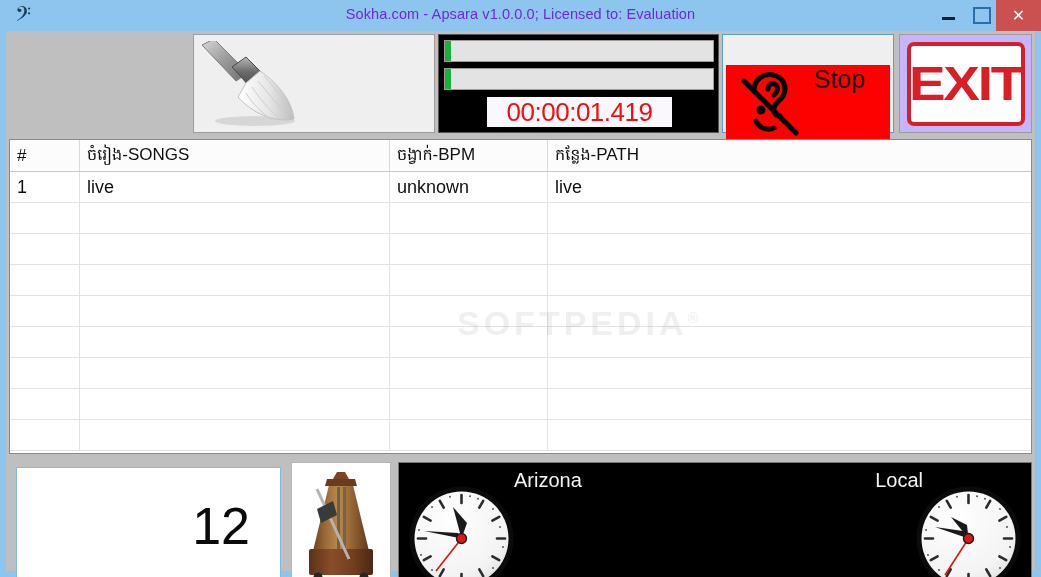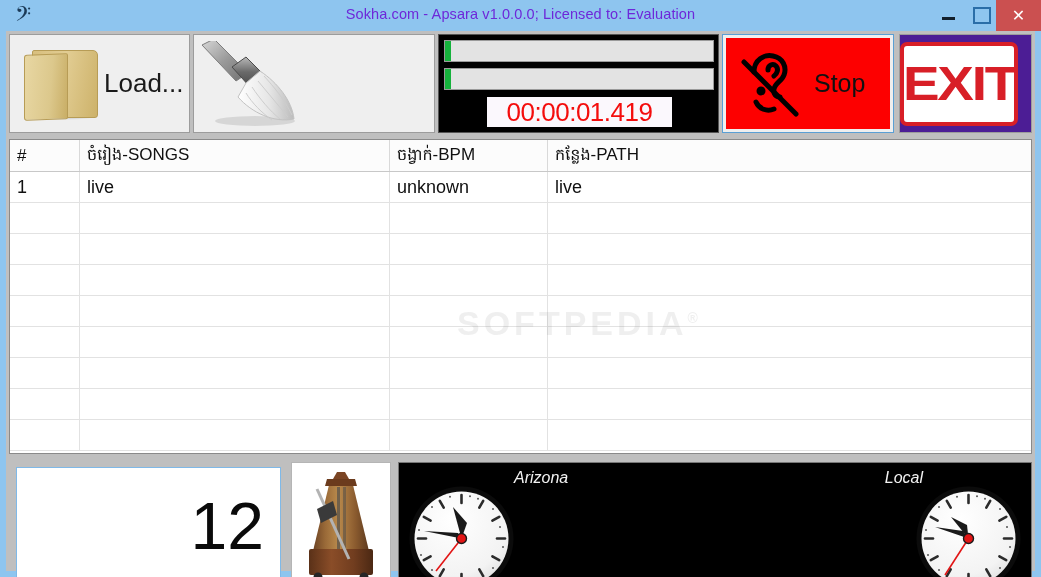--- a/index.html
+++ b/index.html
@@ -65,26 +65,26 @@
   .timer-readout{position:absolute;left:48px;top:62px;width:185px;height:30px;
         background:#fbf8fd;color:#f40d0d;font-size:26px;line-height:30px;
         text-align:center;letter-spacing:-0.5px;
         font-family:"Liberation Sans",sans-serif;}
 
   
   .btn-stop{position:absolute;left:713px;top:0;width:172px;height:99px;
             box-sizing:border-box;border:1px solid #5a9fd4;background:#efefef;
             padding:3px;}
   .stop-face{width:100%;height:100%;background:#fd0000;display:flex;
-             align-items:center;}
+             align-items:flex-start;margin-top:27px;}
   .stop-label{font-size:25px;color:#111;margin-left:6px;}
   .ear-ico{width:76px;height:76px;flex:none;margin-left:6px;}
   .btn-exit{position:absolute;left:890px;top:0;width:133px;height:99px;
-            box-sizing:border-box;border:1px solid #9c9c9c;background:#4c1d95;
-            display:flex;align-items:center;justify-content:flex-start;}
+            box-sizing:border-box;border:1px solid #9c9c9c;background:#c4b5fd;
+            display:flex;align-items:center;justify-content:center;}
   .exit-sign{width:118px;height:84px;background:#fff;border:4px solid #d81f27;
              border-radius:7px;display:flex;align-items:center;
              justify-content:center;box-sizing:border-box;}
   .exit-text{font-size:49px;font-weight:bold;color:#d81f27;letter-spacing:-2px;
              font-family:"Liberation Sans",sans-serif;
              transform:scaleX(1.12);line-height:1;}
 
   
   .grid{position:absolute;left:3px;top:108px;width:1023px;height:315px;
         background:#fff;border:1px solid #8a8a8a;box-sizing:border-box;
@@ -103,28 +103,28 @@
   
   .watermark{position:absolute;left:447px;top:164px;font-size:34px;
      font-weight:bold;color:rgba(128,128,128,.13);letter-spacing:4px;
      pointer-events:none;font-family:"Liberation Sans",sans-serif;}
   .watermark sup{font-size:14px;}
 
   
   .bpm-field{position:absolute;left:10px;top:436px;width:265px;height:118px;
      background:#fff;border:1px solid #7fb9e8;box-sizing:border-box;
      display:flex;align-items:center;justify-content:flex-end;}
-  .bpm-value{font-size:66px;color:#0a0a0a;padding-right:16px;line-height:1;
+  .bpm-value{font-size:52px;color:#0a0a0a;padding-right:30px;line-height:1;
      font-family:"Liberation Sans",sans-serif;}
   .metro-box{position:absolute;left:285px;top:431px;width:100px;height:131px;
      background:#fff;border:1px solid #b5b5b5;box-sizing:border-box;
      display:flex;align-items:center;justify-content:center;}
   .clock-panel{position:absolute;left:392px;top:431px;width:634px;height:131px;
      background:#000;box-sizing:border-box;border:1px solid #777;}
-  .clock-label{position:absolute;top:6px;font-size:16px;color:#f2f2f2;font-style:italic;}
+  .clock-label{position:absolute;top:6px;font-size:20px;color:#f2f2f2;}
   .lbl-az{left:115px;} .lbl-local{right:108px;}
   .clock-az{position:absolute;left:9px;top:22px;}
   .clock-local{position:absolute;right:9px;top:22px;}
 </style>
 </head>
 <body>
 
 <div class="window">
 
   <div class="titlebar">
@@ -140,28 +140,20 @@
       <div class="tb-btn tb-close">
         <span class="close-glyph">✕</span>
       </div>
     </div>
   </div>
 
   <div class="client">
 
     <div class="toolbar">
 
-      <div class="tool-panel btn-load">
-        <div class="folder-ico">
-          <div class="folder-shadow"></div>
-          <div class="folder-back"></div>
-          <div class="folder-front"></div>
-        </div>
-        <span class="tool-label">Load...</span>
-      </div>
 
       <div class="tool-panel btn-clear">
         <div class="brush-ico">
           <svg width="110" height="86" viewBox="0 0 110 86">
             <defs>
               <linearGradient id="handleG" x1="0" y1="0" x2="1" y2="1">
                 <stop offset="0" stop-color="#d9d9d9"></stop>
                   <stop offset=".5" stop-color="#9a9a9a"></stop>
                 <stop offset="1" stop-color="#6f6f6f"></stop>
               </linearGradient>

